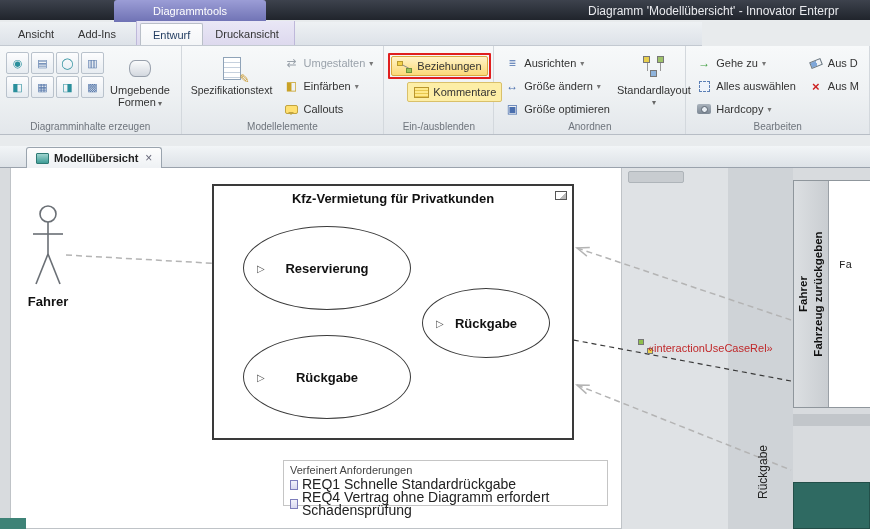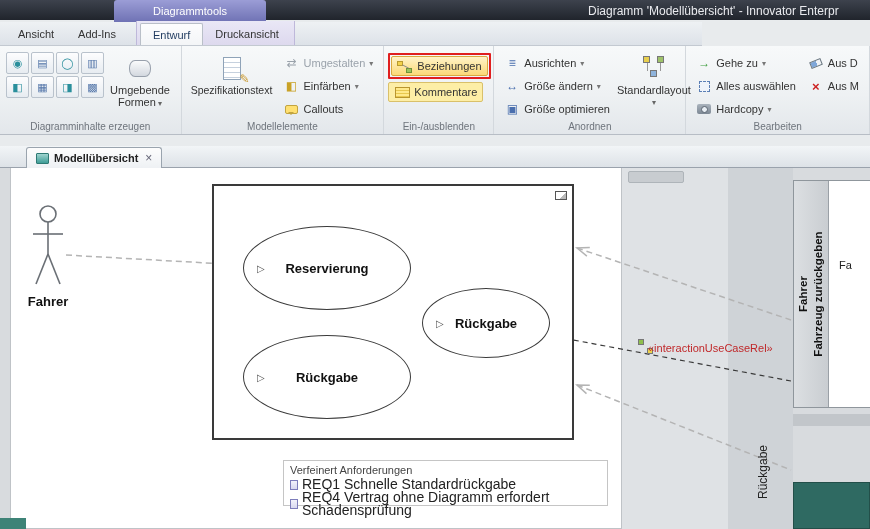--- a/index.html
+++ b/index.html
@@ -55,21 +55,21 @@
 
   .sbcol{display:flex;flex-direction:column;gap:3px;margin-top:4px;}
   .sbtn{display:flex;align-items:center;gap:4px;height:20px;padding:0 5px;border:1px solid transparent;
     border-radius:2px;font-size:11px;color:#333;white-space:nowrap;cursor:pointer;width:fit-content;}
   .sbtn.disabled{color:#9aa2ab;}
   .sicon{width:16px;display:inline-flex;justify-content:center;font-size:12px;}
   .dd{font-size:8px;color:#777;}
 
   .red-annot{border:2px solid #e01f1f;padding:1px;width:fit-content;border-radius:1px;}
   .sbtn.toggled{background:linear-gradient(#fff3c8,#fbd978);border-color:#d9a93f;text-align:right;}
-  .sbtn.toggled2{background:#fdeea6;border-color:#d9c06a;margin-left:0;}
+  .sbtn.toggled2{background:#fdeea6;border-color:#d9c06a;margin-left:19px;}
 
   .rel-icon{position:relative;width:16px;height:13px;display:inline-block;}
   .rel-icon i{position:absolute;width:6px;height:5px;}
   .rel-icon .r1{left:0;top:1px;background:#f3d24b;border:1px solid #b99a2f;}
   .rel-icon .r2{right:1px;bottom:0;background:#9cc35e;border:1px solid #6f9339;}
   .rel-icon::after{content:"";position:absolute;left:5px;top:6px;width:7px;height:1px;background:#888;transform:rotate(28deg);}
   .cmt-icon{display:inline-block;width:15px;height:11px;border:1px solid #b9952e;
     background:repeating-linear-gradient(#ffe98a 0 2px,#e8c84f 2px 3px);}
   .callout-icon{position:relative;display:inline-block;width:13px;height:9px;background:#ffe071;
     border:1px solid #c2a440;border-radius:2px;}
@@ -140,21 +140,21 @@
     border:1px solid #c5c5c5;padding:3px 6px;cursor:pointer;}
   .req-title{font-size:11px;color:#444;margin-bottom:2px;}
   .req-item{display:flex;align-items:center;gap:4px;font-size:14px;color:#222;line-height:13px;}
   .req-icon{display:inline-block;width:8px;height:10px;border:1px solid #7d7dbb;
     background:linear-gradient(#f2f2fb,#d8d8ef);flex:0 0 auto;}
 
   .lane1{position:absolute;left:793px;top:12px;width:77px;height:228px;border:1px solid #8f969c;
     border-right:none;display:flex;cursor:pointer;}
   .lane1-head{width:35px;background:linear-gradient(90deg,#dcdfe2,#c9cdd1);border-right:1px solid #9aa0a6;}
   .lane1-body{flex:1;background:#fff;position:relative;}
-  .lane1-fa{position:absolute;left:10px;top:78px;font-size:11px;color:#222;}
+  .lane1-fa{position:absolute;left:10px;top:78px;font-size:11px;color:#222;font-family:Liberation Mono, monospace;}
   .vrot{position:absolute;transform:rotate(-90deg);transform-origin:0 0;white-space:nowrap;}
   .lane1-title{left:796px;top:238px;width:224px;text-align:center;font-weight:bold;font-size:11.5px;
     color:#111;line-height:15px;}
   .lane1-title span{display:block;}
   .gray-bar{position:absolute;left:793px;top:246px;width:77px;height:12px;background:#c2c6ca;}
   .lane2{position:absolute;left:793px;top:314px;width:77px;height:47px;background:#2f6a62;
     border:1px solid #234f49;cursor:pointer;}
   .v-rueckgabe{left:756px;top:336px;width:64px;font-size:12px;color:#222;text-align:center;}
   .corner-frag{position:absolute;left:0px;top:350px;width:26px;height:11px;background:#3e8377;}
 </style>
@@ -370,20 +370,21 @@
         <circle cx="18" cy="10" r="8" fill="none" stroke="#6a6f75" stroke-width="1.6"></circle>
         <line x1="18" y1="18" x2="18" y2="50" stroke="#6a6f75" stroke-width="1.6"></line>
         <line x1="3" y1="30" x2="33" y2="30" stroke="#6a6f75" stroke-width="1.6"></line>
         <line x1="18" y1="50" x2="6" y2="80" stroke="#6a6f75" stroke-width="1.6"></line>
         <line x1="18" y1="50" x2="30" y2="80" stroke="#6a6f75" stroke-width="1.6"></line>
       </svg>
     </div>
     <div class="actor-label">Fahrer</div>
 
     <div class="boundary">
+      <div class="boundary-title">Kfz-Vermietung für Privatkunden</div>
       <div class="corner-icon"></div>
     </div>
 
     <div class="usecase uc0">
       <span class="uc-marker">▷</span>
       <span>Reservierung</span>
     </div>
     <div class="usecase uc1">
       <span class="uc-marker">▷</span>
       <span>Rückgabe</span>

